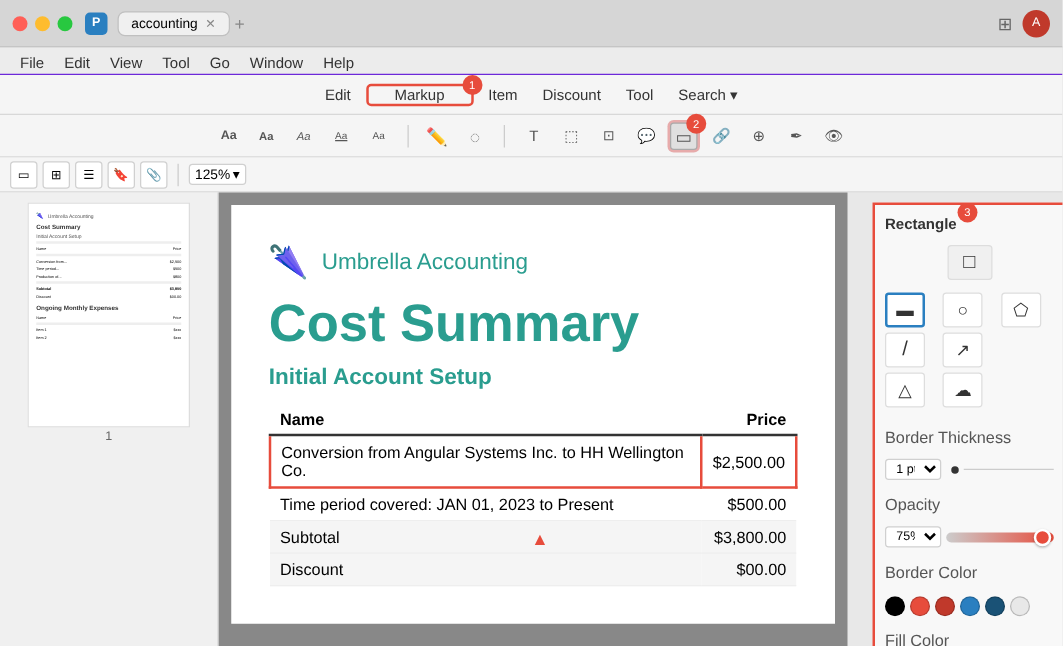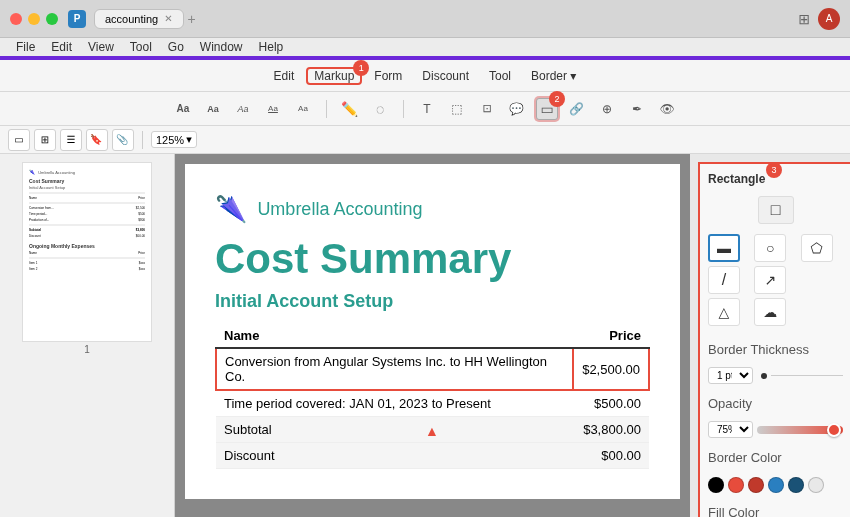--- a/index.html
+++ b/index.html
@@ -15,24 +15,24 @@
     .app-icon { width: 18px; height: 18px; background: #2a7fc0; border-radius: 4px; margin-right: 8px; display: flex; align-items: center; justify-content: center; color: white; font-size: 10px; font-weight: bold; }
     .tab-bar { display: flex; align-items: center; flex: 1; gap: 0; }
     .tab { background: #f0f0f0; border: 1px solid #c0c0c0; border-radius: 6px; padding: 3px 10px; font-size: 11px; display: flex; align-items: center; gap: 6px; }
     .tab-close { color: #888; font-size: 10px; cursor: pointer; }
     .tab-plus { color: #888; font-size: 14px; margin-left: 4px; cursor: pointer; }
     .titlebar-right { display: flex; gap: 8px; align-items: center; margin-left: auto; }
     .grid-icon { color: #666; font-size: 14px; }
     .avatar { width: 22px; height: 22px; border-radius: 50%; background: #c0392b; display: flex; align-items: center; justify-content: center; color: white; font-size: 10px; }
 
     
-    .menubar { background: #ececec; height: 22px; display: flex; align-items: flex-end; padding: 0 8px; border-bottom: 4px solid #6d28d9; }
+    .menubar { background: #ececec; height: 22px; display: flex; align-items: flex-end; padding: 0 8px; border-bottom: 1px solid #6d28d9; }
     .menu-item { padding: 2px 8px; font-size: 12px; color: #333; cursor: pointer; }
     .menu-btn { padding: 2px 8px; font-size: 12px; color: #333; cursor: pointer; border-radius: 4px; }
-    .menu-btn.active { border: 2px solid #e74c3c; padding: 0 6px; }
+    .menu-btn.active { border: 2px solid #e74c3c; padding: 0 21px; }
     .menu-btn-batch { display: flex; align-items: center; gap: 2px; }
     .search-input { border: 1px solid #d0d0d0; border-radius: 10px; padding: 2px 8px; font-size: 11px; width: 130px; background: white; }
 
     
     .icon-toolbar { background: #f5f5f5; border-bottom: 1px solid #d8d8d8; display: flex; align-items: center; padding: 4px 12px; gap: 8px; justify-content: center; }
     .tb-icon { width: 22px; height: 22px; display: flex; align-items: center; justify-content: center; font-size: 14px; color: #555; cursor: pointer; border-radius: 3px; }
     .tb-icon.selected { background: #e8e8e8; border: 1px solid #aaa; box-shadow: 0 0 0 2px rgba(200,0,0,0.3); }
     .tb-separator { width: 1px; height: 18px; background: #ccc; margin: 0 4px; }
 
     
@@ -132,24 +132,24 @@
   <span class="menu-item">Help</span>
 </div>
 
 <div style="background:#f5f5f5; border-bottom:1px solid #d8d8d8; display:flex; align-items:center; padding:4px 12px; gap:4px; position:relative; height:32px;">
   <span style="flex:1;"></span>
   <span class="menu-btn">Edit</span>
   <div class="badge-container">
     <span class="menu-btn active" style="border:2px solid #e74c3c;">Markup</span>
     <div class="badge" style="top:-7px;right:-7px;">1</div>
   </div>
-  <span class="menu-btn">Form</span>
+  <span class="menu-btn">Item</span>
   <span class="menu-btn">Discount</span>
   <span class="menu-btn">Tool</span>
-  <span class="menu-btn menu-btn-batch">Border ▾</span>
+  <span class="menu-btn menu-btn-batch">Search ▾</span>
   <span style="flex:1;"></span>
 </div>
 
 <div class="icon-toolbar" style="height:34px;">
   <span class="tb-icon" style="font-size:10px;font-weight:bold;">Aa</span>
   <span class="tb-icon" style="font-size:9px;font-weight:bold;">Aa</span>
   <span class="tb-icon" style="font-size:9px;font-style:italic;">Aa</span>
   <span class="tb-icon" style="font-size:8px;text-decoration:underline;">Aa</span>
   <span class="tb-icon" style="font-size:8px;">Aa</span>
   <div class="tb-separator"></div>
@@ -274,21 +274,21 @@
             <td>Discount</td>
             <td>$00.00</td>
           </tr>
         </tbody>
       </table>
 
       <div class="triangle-marker">▲</div>
     </div>
   </div>
 
-  <div style="width:160px;padding:4px;">
+  <div style="width:160px;padding:4px;margin-left:12px;">
     <div class="right-panel">
 
       <div style="position:relative;display:inline-block;">
         <span class="panel-title">Rectangle</span>
         <div class="badge" style="top:-10px;left:58px;background:#e74c3c;">3</div>
       </div>
 
       <div style="display:flex;justify-content:center;margin:2px 0;">
         <div class="shape-btn empty" style="width:36px;height:28px;font-size:16px;">□</div>
       </div>

